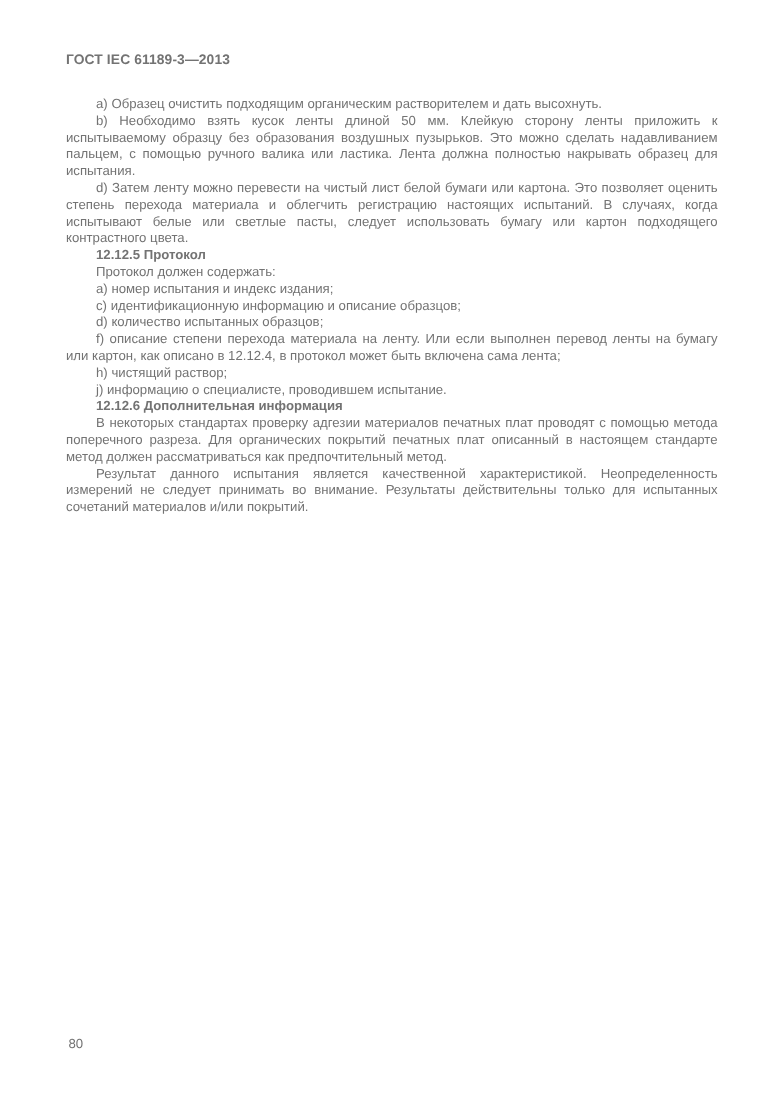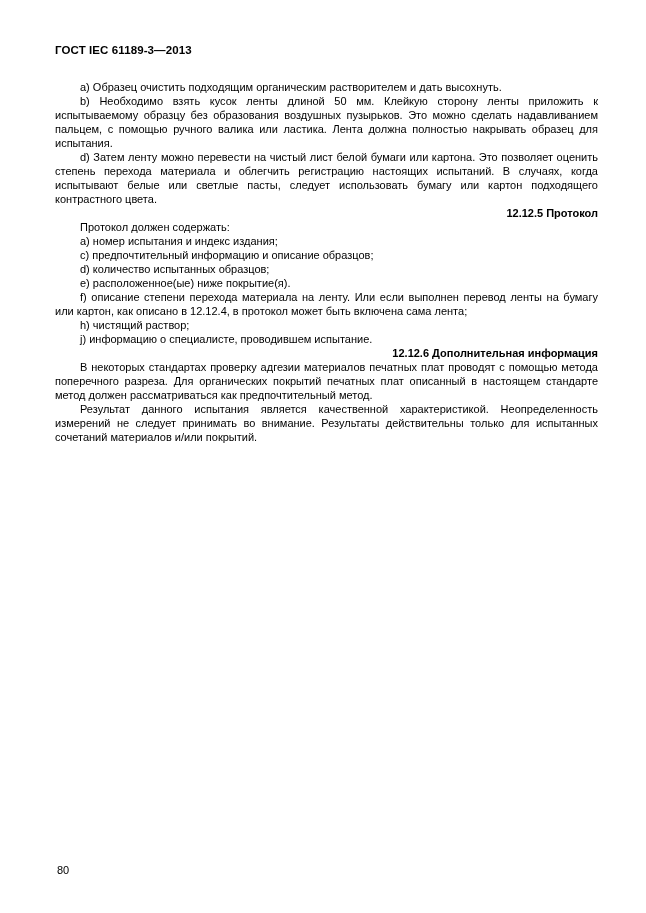--- a/index.html
+++ b/index.html
@@ -6,21 +6,21 @@
     margin: 0;
     padding: 0;
     background: #ffffff;
   }
   .page {
     position: relative;
     width: 646px;
     height: 886px;
     background: #ffffff;
     font-family: "Liberation Sans", "DejaVu Sans", sans-serif;
-    color: #000000;
+    color: #737373;
     overflow: hidden;
     box-sizing: border-box;
   }
   .doc-header {
     position: absolute;
     top: 44px;
     left: 55px;
     font-size: 11.5px;
     font-weight: bold;
     letter-spacing: 0.1px;
@@ -35,21 +35,21 @@
     line-height: 14px;
     text-align: justify;
   }
   .content p {
     margin: 0;
     padding: 0;
     text-indent: 25px;
   }
   .content p.heading {
     font-weight: bold;
-    text-align: right;
+    text-align: left;
   }
   .page-number {
     position: absolute;
     top: 832px;
     left: 57px;
     font-size: 11px;
     margin-top: 32px;
   }
 </style>
 </head>
@@ -59,23 +59,22 @@
 
   <div class="doc-header">ГОСТ IEC 61189-3—2013</div>
 
   <div class="content">
     <p>a) Образец очистить подходящим органическим растворителем и дать высохнуть.</p>
     <p>b) Необходимо взять кусок ленты длиной 50 мм. Клейкую сторону ленты приложить к испытываемому образцу без образования воздушных пузырьков. Это можно сделать надавливанием пальцем, с помощью ручного валика или ластика. Лента должна полностью накрывать образец для испытания.</p>
     <p>d) Затем ленту можно перевести на чистый лист белой бумаги или картона. Это позволяет оценить степень перехода материала и облегчить регистрацию настоящих испытаний. В случаях, когда испытывают белые или светлые пасты, следует использовать бумагу или картон подходящего контрастного цвета.</p>
     <p class="heading">12.12.5 Протокол</p>
     <p>Протокол должен содержать:</p>
     <p>a) номер испытания и индекс издания;</p>
-    <p>c) предпочтительный информацию и описание образцов;</p>
+    <p>c) идентификационную информацию и описание образцов;</p>
     <p>d) количество испытанных образцов;</p>
-    <p>e) расположенное(ые) ниже покрытие(я).</p>
     <p>f) описание степени перехода материала на ленту. Или если выполнен перевод ленты на бумагу или картон, как описано в 12.12.4, в протокол может быть включена сама лента;</p>
     <p>h) чистящий раствор;</p>
     <p>j) информацию о специалисте, проводившем испытание.</p>
     <p class="heading">12.12.6 Дополнительная информация</p>
     <p>В некоторых стандартах проверку адгезии материалов печатных плат проводят с помощью метода поперечного разреза. Для органических покрытий печатных плат описанный в настоящем стандарте метод должен рассматриваться как предпочтительный метод.</p>
     <p>Результат данного испытания является качественной характеристикой. Неопределенность измерений не следует принимать во внимание. Результаты действительны только для испытанных сочетаний материалов и/или покрытий.</p>
   </div>
 
   <div class="page-number">80</div>
 

